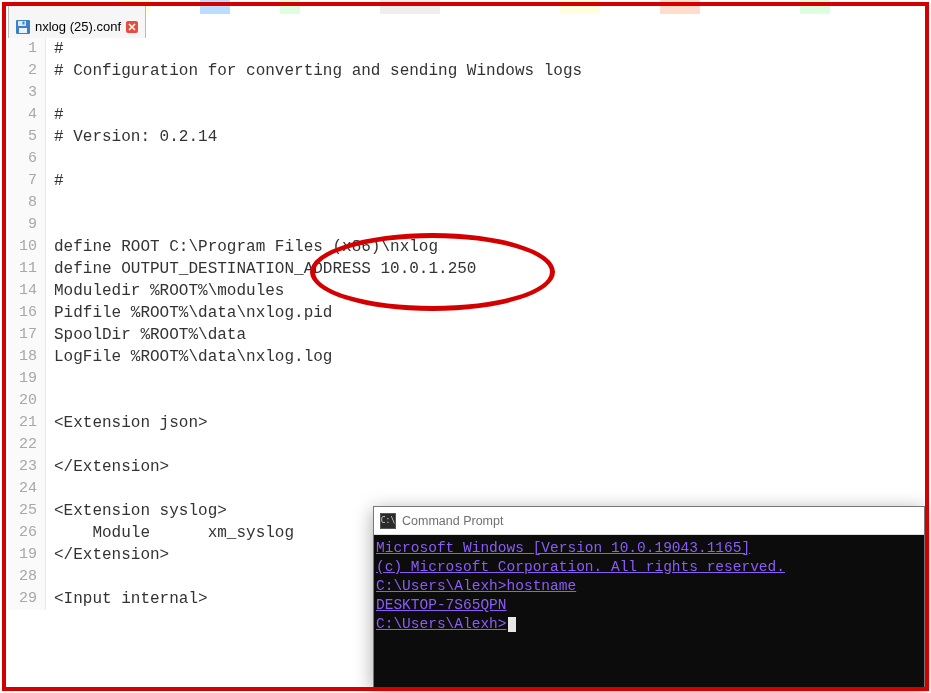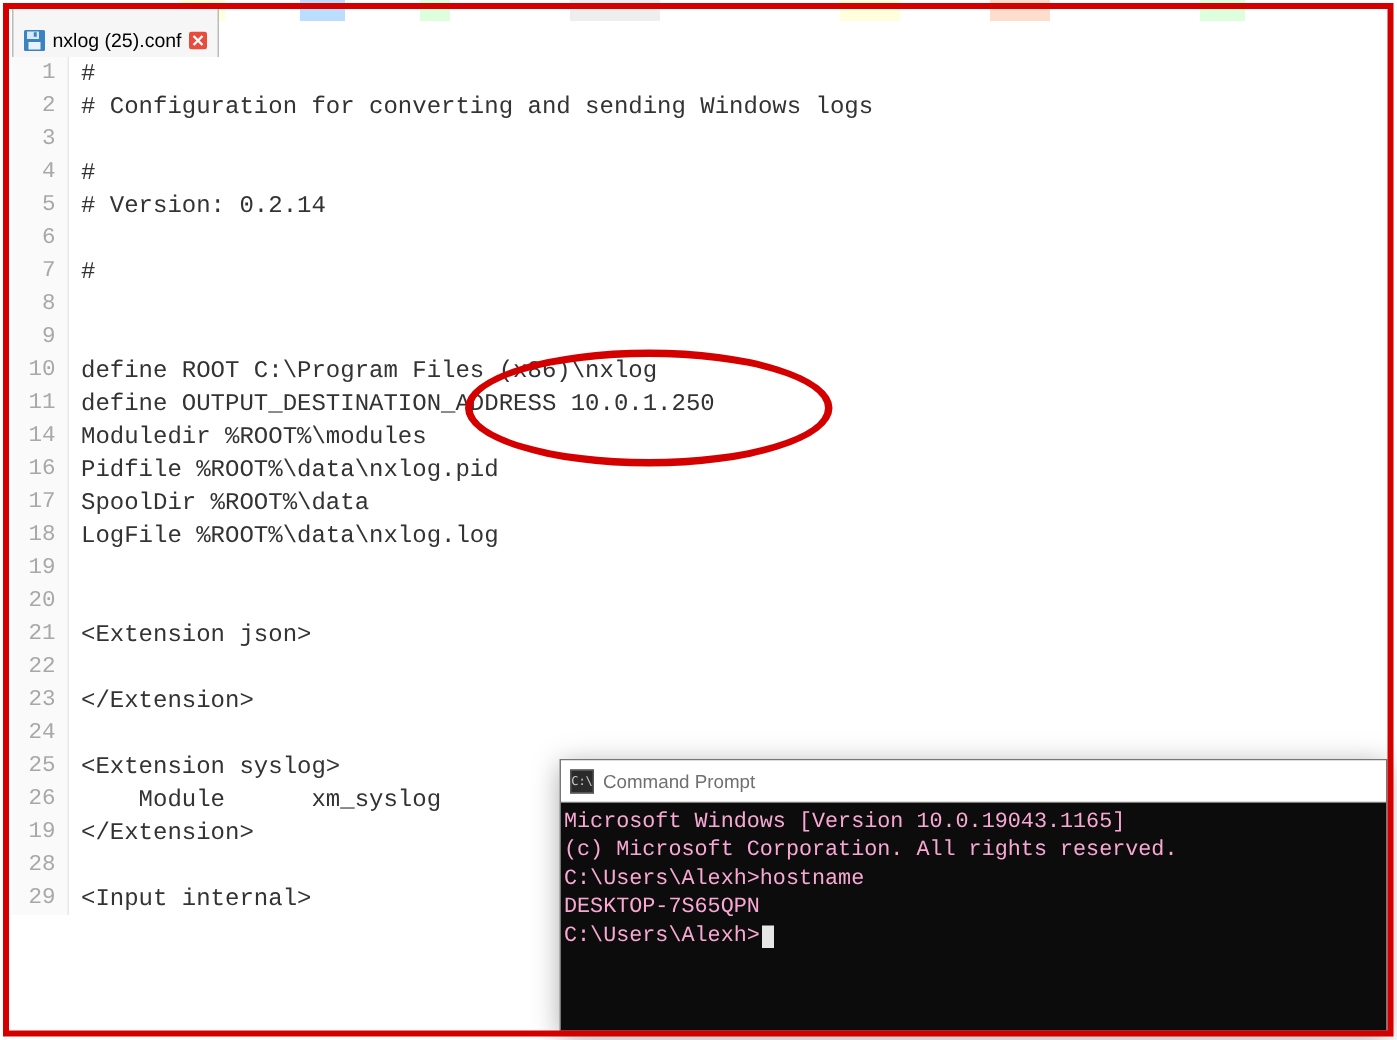--- a/index.html
+++ b/index.html
@@ -130,27 +130,28 @@
     width: 16px; height: 16px;
     background: #2b2b2b;
     border: 1px solid #555;
     display: flex; align-items: center; justify-content: center;
     font-size: 8px; color: #ccc;
     font-family: monospace;
   }
   .cmd-body {
     flex: 1;
     background: #0c0c0c;
-    color: #f9a8d4;
+    color: #8b5cf6;
     font-family: "Consolas","Courier New",monospace;
     font-size: 14.5px;
     padding: 4px 0 4px 0;
     line-height: 19px;
     white-space: pre;
     overflow: hidden;
+    text-decoration: underline;
   }
   .cmd-line { padding-left: 2px; }
   .cursor {
     display: inline-block;
     width: 8px; height: 15px;
     background: #e6e6e6;
     vertical-align: text-bottom;
     margin-left: 1px;
   }
 </style>

